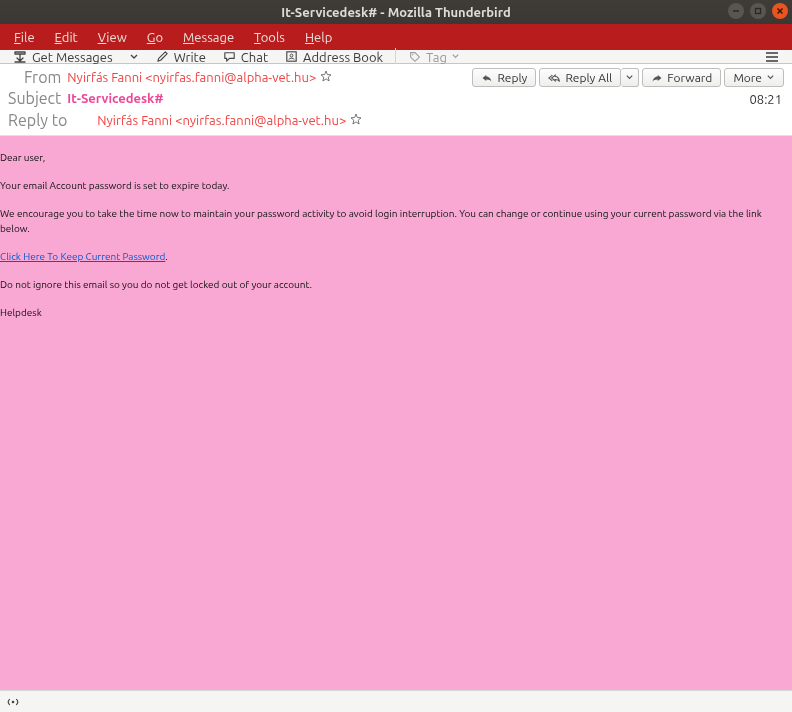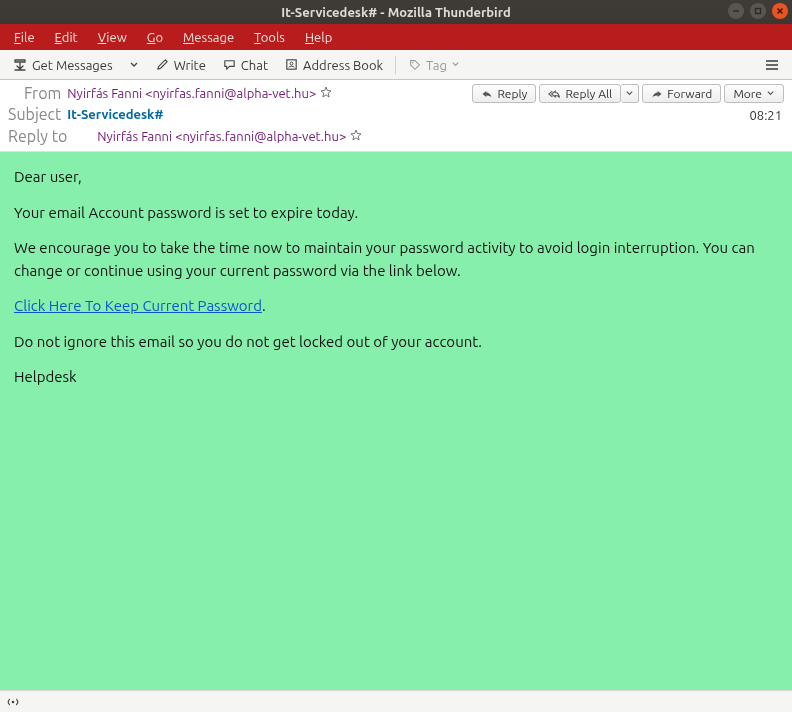--- a/index.html
+++ b/index.html
@@ -59,21 +59,21 @@
       padding: 4px 10px;
       display: flex;
       align-items: center;
     }
     .menu-item .u { text-decoration: underline; }
 
     
     .toolbar {
       background: #f5f5f4;
       border-bottom: 1px solid #c6c6c5;
-      height: 30px;
+      height: 14px;
       display: flex;
       align-items: center;
       padding: 0 6px;
       gap: 4px;
     }
     .toolbar .tbtn {
       display: flex;
       align-items: center;
       gap: 4px;
       padding: 3px 6px;
@@ -111,27 +111,27 @@
       align-items: center;
     }
     .hlabel {
       color: #888;
       font-size: 16px;
       text-align: right;
       padding-right: 6px;
       white-space: nowrap;
     }
     .hval {
-      color: #701a75;
+      color: #ef4444;
       font-size: 13px;
       display: flex;
       align-items: center;
       gap: 4px;
     }
-    .hval.bold { font-weight: bold; color: #0369a1; }
+    .hval.bold { font-weight: bold; color: #ec4899; }
     .star {
       color: #444;
       font-size: 12px;
     }
     .header-right {
       margin-left: auto;
       display: flex;
       flex-direction: column;
       align-items: flex-end;
       gap: 3px;
@@ -166,23 +166,23 @@
 
     .reply-to-row {
       display: flex;
       padding: 2px 8px 6px;
       gap: 24px;
     }
 
     
     .mail-body {
       flex: 1;
-      background: #86efac;
-      padding: 14px 14px;
-      font-size: 15px;
+      background: #f9a8d4;
+      padding: 14px 0;
+      font-size: 10px;
       color: #111;
       overflow: hidden;
       line-height: 1.5;
     }
     .mail-body p { margin-bottom: 13px; }
     .mail-body a {
       color: #0b57d0;
       text-decoration: underline;
     }
 

